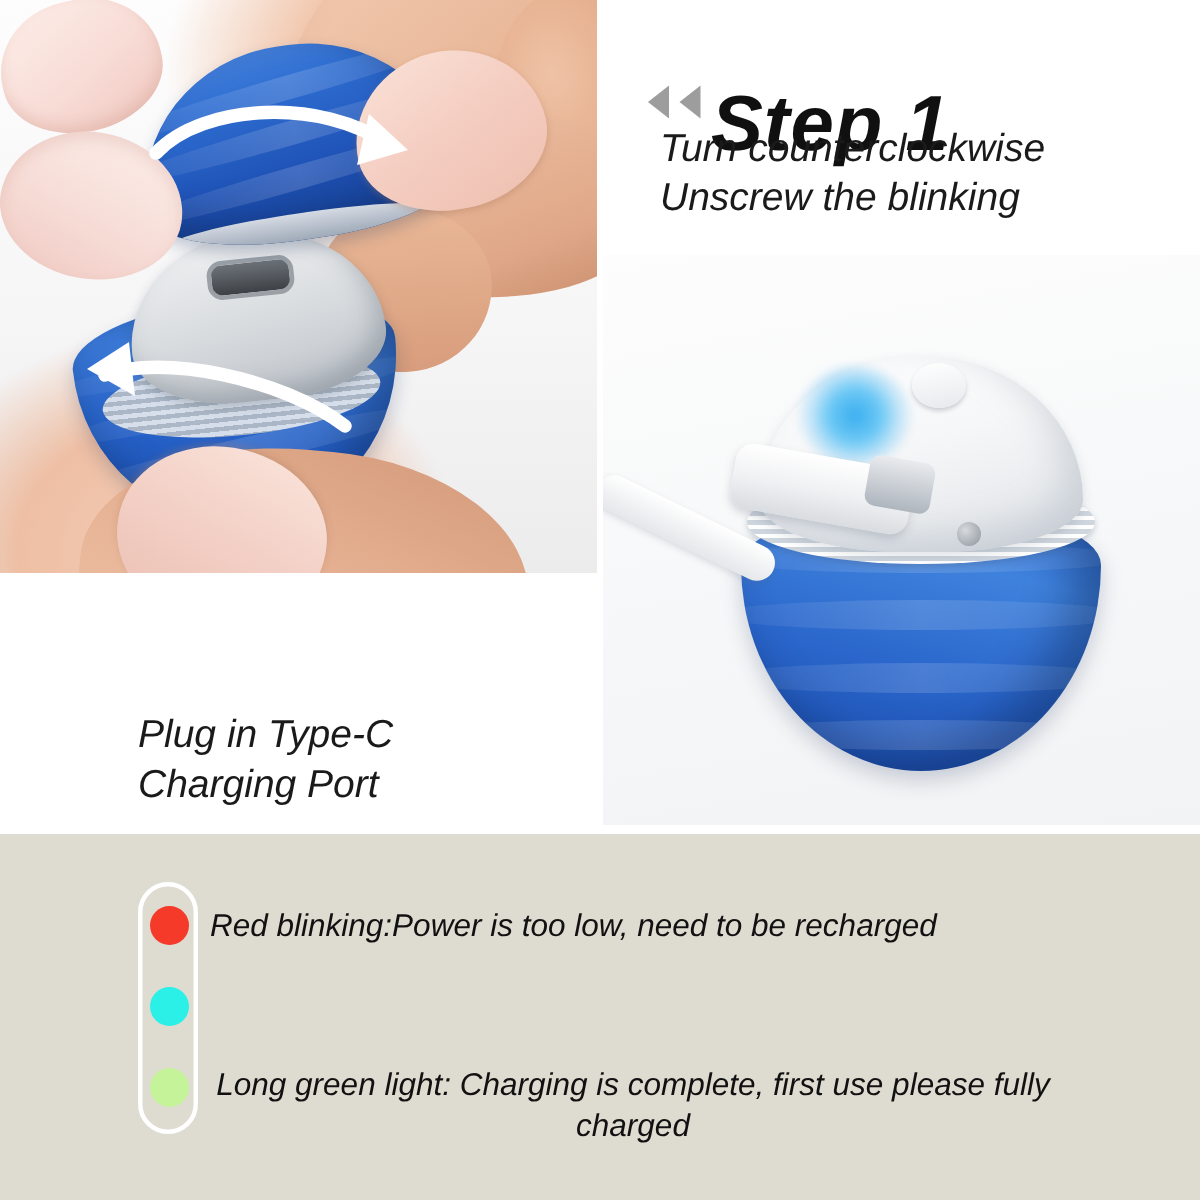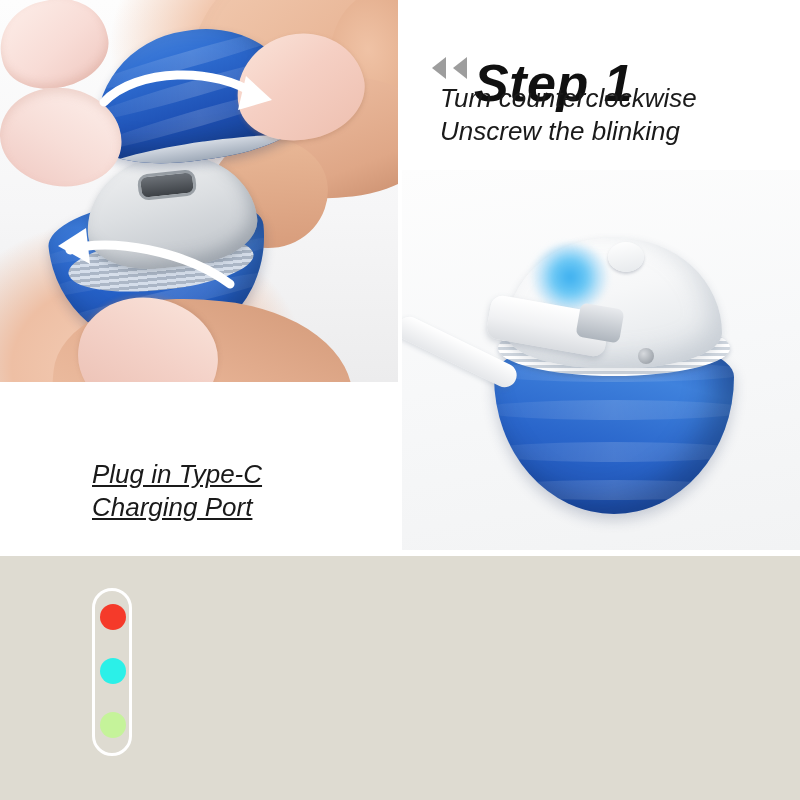--- a/index.html
+++ b/index.html
@@ -194,21 +194,21 @@
   .tri{width:0;height:0;border-top:11px solid transparent;border-bottom:11px solid transparent;
        border-right:14px solid #9d9d9d;}
   .step-title{font-style:italic;font-weight:bold;font-size:52px;color:#101010;letter-spacing:.5px;
               font-family:"Liberation Sans","DejaVu Sans",sans-serif;margin-top:31px;}
   .step-body{position:absolute;font-style:italic;font-size:26px;line-height:33px;color:#1a1a1a;
              font-family:"Liberation Sans","DejaVu Sans",sans-serif;white-space:pre-line;}
 
   #step1-head{left:432px;top:22px;}
   #step1-body{left:440px;top:82px;}
   #step2-head{left:92px;top:398px;}
-  #step2-body{left:92px;top:458px;text-decoration:underline;}
+  #step2-body{left:92px;top:473px;}
 
   
   #legend-panel{position:absolute;left:0;top:556px;width:800px;height:244px;background:#dedbd1;}
   #legend-capsule{position:absolute;left:92px;top:588px;width:40px;height:168px;
     border:3px solid #ffffff;border-radius:22px;box-sizing:border-box;}
   .led{position:absolute;left:100px;width:26px;height:26px;border-radius:50%;}
   .legend-row{position:absolute;left:140px;font-style:italic;font-size:21px;line-height:27px;
               color:#111;font-family:"Liberation Sans","DejaVu Sans",sans-serif;}
 
   #led-red{top:604px;}
@@ -292,14 +292,16 @@
   <div class="step-body" id="step2-body">Plug in Type-C
 Charging Port</div>
 
   <div id="legend-panel"></div>
   <div id="legend-capsule"></div>
 
   <div class="led" id="led-red" style="background:#F53A2A"></div>
   <div class="led" id="led-blue" style="background:#2BF0E8"></div>
   <div class="led" id="led-green" style="background:#C5F39A"></div>
 
+  <div class="legend-row" id="legend-text-red">Red blinking:Power is too low, need to be recharged</div>
+  <div class="legend-row" id="legend-text-green">Long green light: Charging is complete, first use please fully charged</div>
 
 </div>
 
 </body></html>

